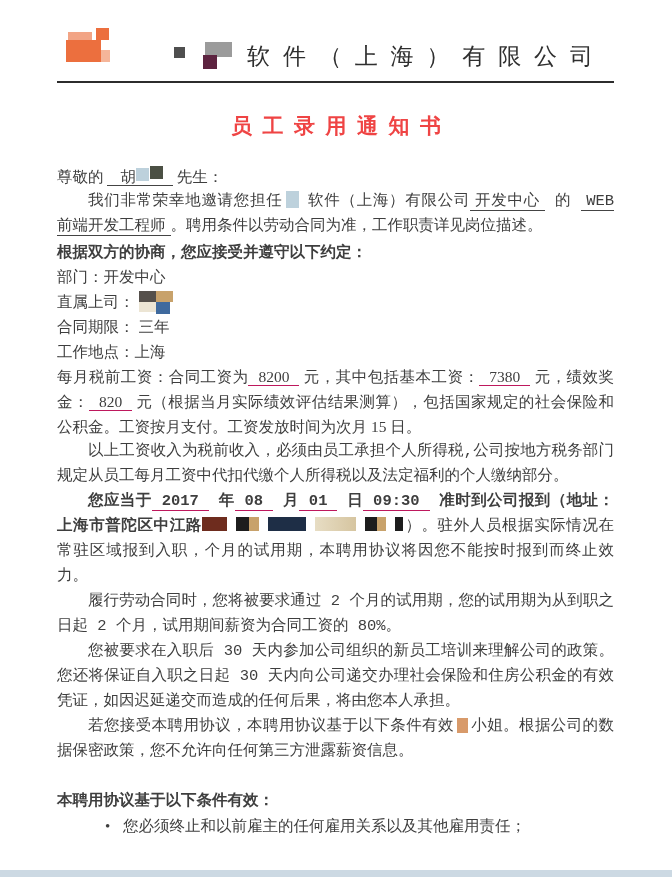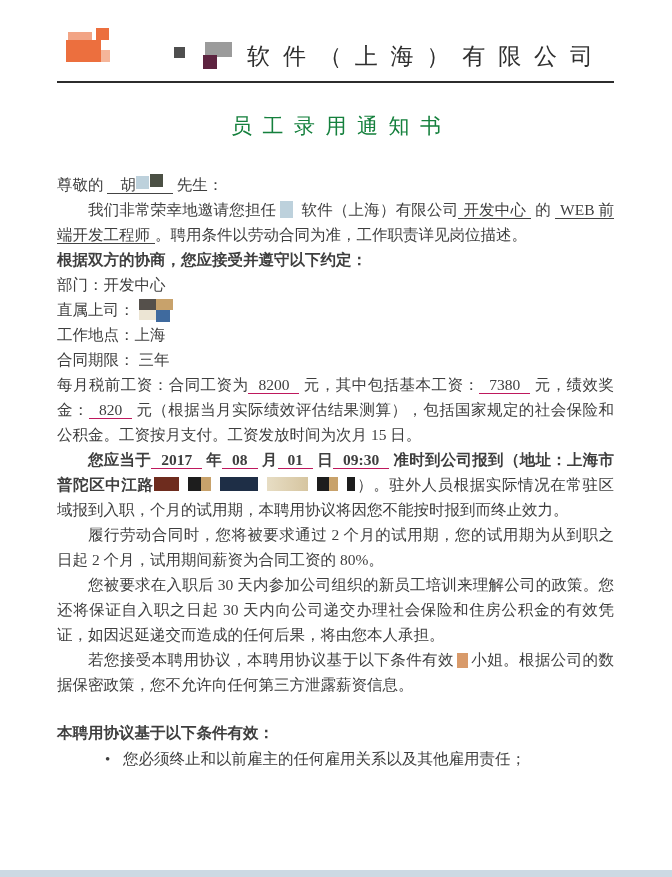--- a/index.html
+++ b/index.html
@@ -26,26 +26,26 @@
   .company-line{position:absolute;left:174px;top:40px;white-space:nowrap;}
   .company-line .mz-h1{display:inline-block;width:11px;height:11px;background:var(--hdr-mz-dark);
         vertical-align:6px;margin-right:18px;}
   .mz-h2-wrap{display:inline-block;position:relative;width:30px;height:30px;vertical-align:-6px;
         margin-right:14px;}
   .mz-h2-wrap .g{position:absolute;left:2px;top:2px;width:27px;height:15px;background:var(--hdr-mz-gray);}
   .mz-h2-wrap .m{position:absolute;left:0;top:15px;width:14px;height:14px;background:var(--hdr-mz-maroon);}
   .company-name{display:inline;font-size:23px;font-weight:500;letter-spacing:0.56em;color:#2f2f2f;}
   .rule{position:absolute;left:57px;right:58px;top:81px;height:2px;background:var(--rule);}
   
-  .doc-title{margin:16px 0 8px;text-align:center;font-size:21px;font-weight:normal;color:#15803d;
+  .doc-title{margin:16px 0 0;text-align:center;font-size:21px;font-weight:bold;color:#ef4444;
         letter-spacing:0.5em;text-indent:0.5em;}
   
   .body{padding:24px 58px 0 57px;font-size:15.5px;line-height:25px;text-align:justify;}
   .body p{margin:0;}
-  .indent{text-indent:2em;}
+  .indent{text-indent:2em;font-family:Liberation Mono, monospace;}
   .bold{font-weight:bold;}
   .u{border-bottom:1px solid #444;padding:0 5px;}
   .u-num{border-bottom:1px solid #be185d;padding:0 10px;}
   .blank-name{border-bottom:1px solid #444;padding:0 10px 0 13px;}
   
   .mz{display:inline-block;vertical-align:-2px;}
   .mz-name-a{width:13px;height:13px;background:var(--mz-blue-light);vertical-align:1px;}
   .mz-name-b{width:13px;height:13px;background:var(--mz-olive);vertical-align:3px;margin-left:1px;}
   .mz-invite{width:13px;height:17px;background:var(--mz-blue-light);margin:0 8px 0 4px;vertical-align:-3px;}
   .mz-sup{position:relative;width:34px;height:21px;vertical-align:-5px;margin-left:4px;}
@@ -102,30 +102,31 @@
     <p class="indent">
       <span>我们非常荣幸地邀请您担任</span><span class="mz mz-invite"></span><span>软件（上海）有限公司</span><span class="u">开发中心</span>
       <span>的</span>
       <span class="u">WEB 前端开发工程师</span><span>。聘用条件以劳动合同为准，工作职责详见岗位描述。</span>
     </p>
 
     <p class="bold">根据双方的协商，您应接受并遵守以下约定：</p>
 
     <p><span>部门：</span><span>开发中心</span></p>
     <p><span>直属上司：</span><span class="mz mz-sup"><span class="c1"></span><span class="c2"></span><span class="c3"></span><span class="c4"></span></span></p>
+    <p><span>合同期限：</span>&nbsp;<span>三年</span></p>
     <p><span>工作地点：</span><span>上海</span></p>
-    <p><span>合同期限：</span>&nbsp;<span>三年</span></p>
 
     <p>
       <span>每月税前工资：合同工资为</span><span class="u-num">8200</span>
       <span>元，其中包括基本工资：</span><span class="u-num">7380</span>
       <span>元，绩效奖金：</span><span class="u-num">820</span>
       <span>元（根据当月实际绩效评估结果测算），包括国家规定的社会保险和公积金。工资按月支付。工资发放时间为次月 15 日。</span>
     </p>
 
+    <p class="indent">以上工资收入为税前收入，必须由员工承担个人所得税,公司按地方税务部门规定从员工每月工资中代扣代缴个人所得税以及法定福利的个人缴纳部分。</p>
 
 
     <p class="indent">
       <span class="bold">您应当于</span><span class="bold u-num">2017</span>
       <span class="bold">年</span><span class="bold u-num">08</span>
       <span class="bold">月</span><span class="bold u-num">01</span>
       <span class="bold">日</span><span class="bold u-num">09:30</span>
       <span class="bold">准时到公司报到（地址：上海市普陀区中江路</span><span class="mz mz-a mz-a1"></span><span class="mz mz-a mz-a2"></span><span class="mz mz-a mz-a3"></span><span class="mz mz-a mz-a4"></span><span class="mz mz-a mz-a5"></span><span class="mz mz-a mz-a6"></span><span>）。</span><span>驻外人员根据实际情况在常驻区域报到入职，个月的试用期，本聘用协议将因您不能按时报到而终止效力。</span>
     </p>
 

